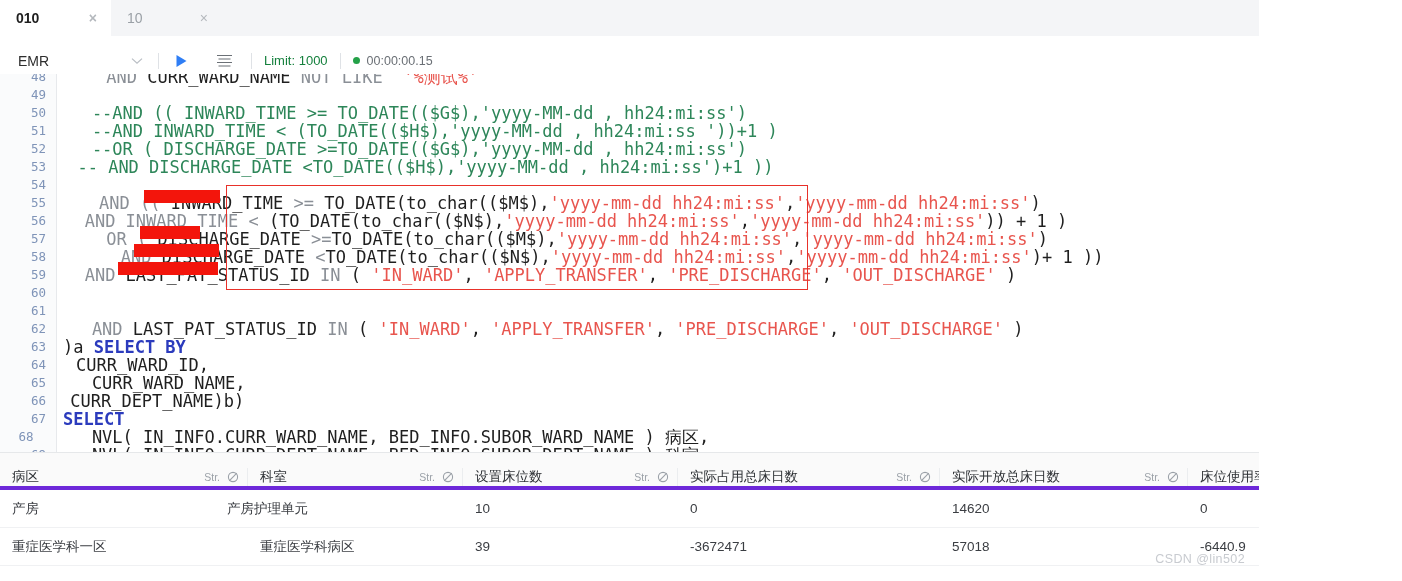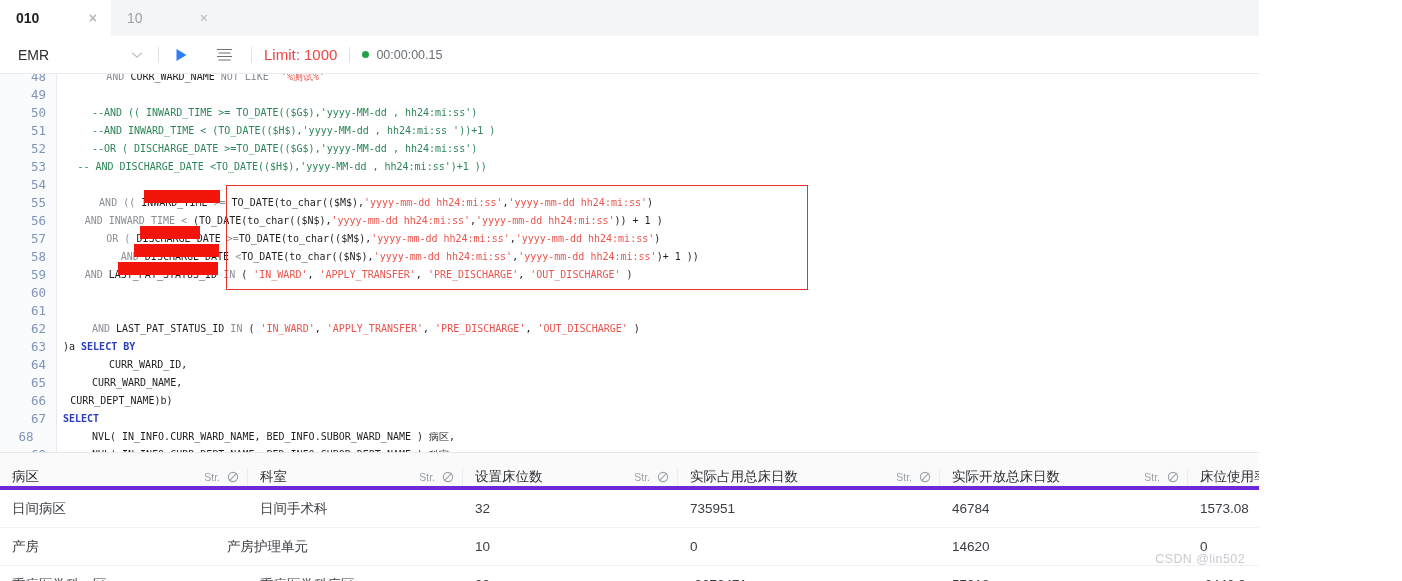--- a/index.html
+++ b/index.html
@@ -25,38 +25,38 @@
     font-size:14px; color:#9aa0a6; cursor:pointer;
     background:#f4f5f7;
   }
   .tab.active { background:#ffffff; color:#1f1f1f; font-weight:bold; }
   .tab .tab-label { white-space:nowrap; overflow:hidden; }
   .tab .tab-close { color:#b4b8bd; font-size:14px; line-height:1; margin-left:10px; }
   .tabbar-rest { flex:1; background:#f4f5f7; }
 
   
   .toolbar {
-    position:absolute; left:0; top:36px; width:1402px; height:38px;
+    position:absolute; left:0; top:42px; width:1402px; height:38px;
     background:#ffffff; border-bottom:1px solid #e9ebee;
     display:flex; align-items:center;
   }
   .tb-db {
     margin-left:18px; font-size:14px; color:#2d2d2d; width:110px;
   }
   .tb-caret {
     width:18px; text-align:center; color:#b9bec4; font-size:11px; cursor:pointer;
   }
   .tb-sep { width:1px; height:16px; background:#dfe2e6; margin:0 12px; }
   .tb-run {
     color:#2f7ef5; font-size:13px; cursor:pointer; padding:0 4px;
     display:flex; align-items:center;
   }
   .tb-run svg { display:block; }
   .tb-format { color:#6b7076; cursor:pointer; padding:0 6px; margin-left:18px; display:flex; }
-  .tb-limit { font-size:15px; color:#ef4444; }
+  .tb-limit { font-size:13px; color:#15803d; }
   .tb-dot { width:7px; height:7px; border-radius:50%; background:#24a148; display:inline-block; margin-right:7px; }
   .tb-time { font-size:12.5px; color:#6b7076; display:flex; align-items:center; }
   .tb-right { margin-left:auto; display:flex; align-items:center; gap:20px; padding-right:12px; }
   .tb-icon { cursor:pointer; display:flex; align-items:center; }
   .tb-chev { color:#8a9099; font-size:12px; }
 
   
   .editor {
     position:absolute; left:0; top:74px; width:1402px; height:378px;
     background:#ffffff; overflow:hidden;
@@ -69,21 +69,21 @@
   }
   .ln {
     position:absolute; right:10px; width:40px; text-align:right;
     color:#7f94b8; font-size:12.5px;
     font-family:"DejaVu Sans Mono","Liberation Mono",monospace;
   }
   .codearea { position:absolute; left:57px; top:0; right:0; height:378px; }
   .cl {
     position:absolute; left:0; white-space:pre; line-height:18px; height:18px;
     font-family:"DejaVu Sans Mono","Liberation Mono",monospace;
-    font-size:10px; color:#2b2b2b;
+    font-size:17px; color:#2b2b2b;
   }
   .k  { color:#2b3bbd; font-weight:bold; }                          
   .st { color:#e8554e; }                          
   .cm { color:#2d8659; }                          
   .gy { color:#8a8f96; }                          
   .id { color:#1f1f1f; }
 
   
   .redbox {
     position:absolute; left:226px; top:185px; width:582px; height:105px;
@@ -240,21 +240,21 @@
           <div class="cl" style="top: 102px; left: 6px;"></div>
           <div class="cl" style="top: 120px; left: 42.1px;"><span class="gy">AND (( </span><span class="id">INWARD_TIME</span><span class="gy"> &gt;= </span><span class="id">TO_DATE(to_char(($M$),</span><span class="st">'yyyy-mm-dd hh24:mi:ss'</span><span class="id">,</span><span class="st">'yyyy-mm-dd hh24:mi:ss'</span><span class="id">)</span></div>
           <div class="cl" style="top: 138px; left: 27.66px;"><span class="gy">AND INWARD TIME &lt; </span><span class="id">(TO_DATE(to_char(($N$),</span><span class="st">'yyyy-mm-dd hh24:mi:ss'</span><span class="id">,</span><span class="st">'yyyy-mm-dd hh24:mi:ss'</span><span class="id">)) + 1 )</span></div>
           <div class="cl" style="top: 156px; left: 49.32px;"><span class="gy">OR ( </span><span class="id">DISCHARGE_DATE</span><span class="gy"> &gt;=</span><span class="id">TO_DATE(to_char(($M$),</span><span class="st">'yyyy-mm-dd hh24:mi:ss'</span><span class="id">,</span><span class="st">'yyyy-mm-dd hh24:mi:ss'</span><span class="id">)</span></div>
           <div class="cl" style="top: 174px; left: 63.76px;"><span class="gy">AND </span><span class="id">DISCHARGE_DATE</span><span class="gy"> &lt;</span><span class="id">TO_DATE(to_char(($N$),</span><span class="st">'yyyy-mm-dd hh24:mi:ss'</span><span class="id">,</span><span class="st">'yyyy-mm-dd hh24:mi:ss'</span><span class="id">)+ 1 ))</span></div>
           <div class="cl" style="top: 192px; left: 27.66px;"><span class="gy">AND </span><span class="id">LAST_PAT_STATUS_ID</span><span class="gy"> IN </span><span class="id">( </span><span class="st">'IN_WARD'</span><span class="id">, </span><span class="st">'APPLY_TRANSFER'</span><span class="id">, </span><span class="st">'PRE_DISCHARGE'</span><span class="id">, </span><span class="st">'OUT_DISCHARGE'</span><span class="id"> )</span></div>
           <div class="cl" style="top: 210px; left: 6px;"></div>
           <div class="cl" style="top: 228px; left: 6px;"></div>
           <div class="cl" style="top: 246px; left: 34.88px;"><span class="gy">AND </span><span class="id">LAST_PAT_STATUS_ID</span><span class="gy"> IN </span><span class="id">( </span><span class="st">'IN_WARD'</span><span class="id">, </span><span class="st">'APPLY_TRANSFER'</span><span class="id">, </span><span class="st">'PRE_DISCHARGE'</span><span class="id">, </span><span class="st">'OUT_DISCHARGE'</span><span class="id"> )</span></div>
           <div class="cl" style="top: 264px; left: 6px;"><span class="id">)a </span><span class="k">SELECT BY</span></div>
-          <div class="cl" style="top: 282px; left: 52px;"><span class="id">CURR_WARD_ID,</span></div>
+          <div class="cl" style="top: 282px; left: 19px;"><span class="id">CURR_WARD_ID,</span></div>
           <div class="cl" style="top: 300px; left: 34.88px;"><span class="id">CURR_WARD_NAME,</span></div>
           <div class="cl" style="top: 318px; left: 13.22px;"><span class="id">CURR_DEPT_NAME)b)</span></div>
           <div class="cl" style="top: 336px; left: 6px;"><span class="k">SELECT</span></div>
           <div class="cl" style="top: 354px; left: 34.88px;"><span class="id">NVL( IN_INFO.CURR_WARD_NAME, BED_INFO.SUBOR_WARD_NAME ) 病区,</span></div>
           <div class="cl" style="top: 372px; left: 34.88px;"><span class="id">NVL( IN_INFO.CURR_DEPT_NAME, BED_INFO.SUBOR_DEPT_NAME ) 科室,</span></div>
         </div>
       <div id="redact-holder">
           <div class="redact" style="left: 87px; top: 116px; width: 76px; height: 13px;"></div>
           <div class="redact" style="left: 83px; top: 152px; width: 60px; height: 13px;"></div>
           <div class="redact" style="left: 77px; top: 170px; width: 85px; height: 13px;"></div>
@@ -333,28 +333,20 @@
             <span>
               <svg class="nullicon" width="12" height="12" viewBox="0 0 12 12">
                 <circle cx="6" cy="6" r="4.6" fill="none" stroke="#9ba1a8" stroke-width="1.1"></circle>
                 <line x1="2.2" y1="9.8" x2="9.8" y2="2.2" stroke="#9ba1a8" stroke-width="1.1"></line>
               </svg>
             </span>
           </span>
         </div>
       </div>
     <div id="results-body">
-        <div class="rrow">
-          <div class="rcell" style="width: 248px;">日间病区</div>
-          <div class="rcell" style="width: 215px;">日间手术科</div>
-          <div class="rcell" style="width: 215px;">32</div>
-          <div class="rcell" style="width: 262px;">735951</div>
-          <div class="rcell" style="width: 248px;">46784</div>
-          <div class="rcell" style="width: 214px;">1573.08</div>
-        </div>
         <div class="rrow">
           <div class="rcell" style="width: 215px;">产房</div>
           <div class="rcell" style="width: 248px;">产房护理单元</div>
           <div class="rcell" style="width: 215px;">10</div>
           <div class="rcell" style="width: 262px;">0</div>
           <div class="rcell" style="width: 248px;">14620</div>
           <div class="rcell" style="width: 214px;">0</div>
         </div>
         <div class="rrow">
           <div class="rcell" style="width: 248px;">重症医学科一区</div>

